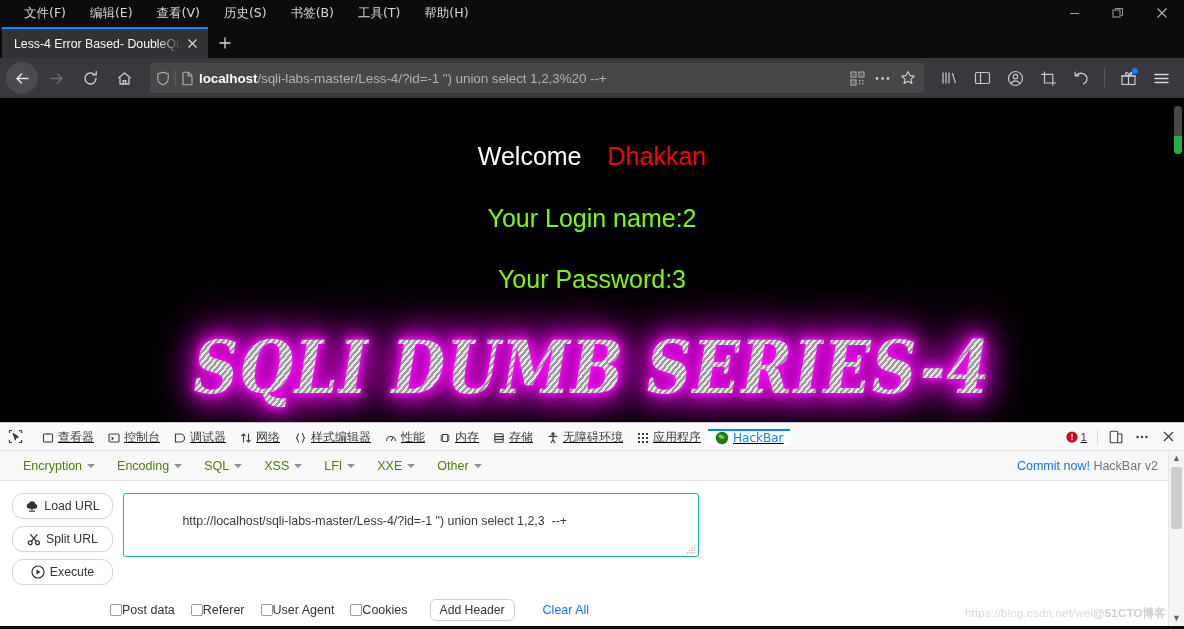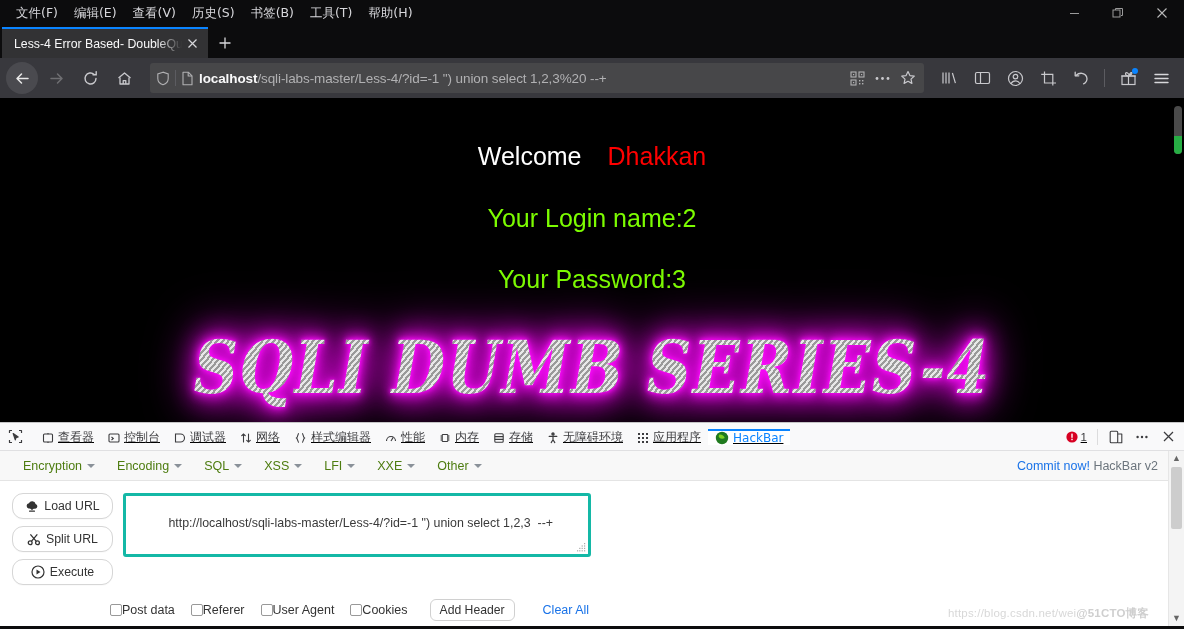--- a/index.html
+++ b/index.html
@@ -13,20 +13,21 @@
   #app { position: relative; width: 1184px; height: 629px; overflow: hidden; }
 
   
   .menubar {
     height: 26px; background: #0c0c0d; display: flex; align-items: center;
     padding-left: 8px; position: relative;
   }
   .menubar-item {
     color: #d7d7db; font-size: 12.5px; padding: 3px 8px; white-space: nowrap;
     font-family: "DejaVu Sans", sans-serif;
+    margin-left: 8px;
   }
   .wincontrols { position: absolute; right: 0; top: 0; height: 26px; display: flex; }
   .wc { width: 44px; height: 26px; display: flex; align-items: center; justify-content: center; }
   .wc svg { display: block; }
 
   
   .tabstrip {
     height: 32px; background: #0c0c0d; display: flex; align-items: flex-end;
     padding-left: 2px;
   }
@@ -140,22 +141,22 @@
   .hb-ver { color: #6c757d; }
 
   .hb-body { display: flex; padding: 12px 10px 0 12px; gap: 10px; }
   .hb-btncol { display: flex; flex-direction: column; gap: 7px; width: 101px; }
   .hb-btn {
     height: 26px; border: 1px solid #d6d6d6; border-radius: 11px; background: #fff;
     display: flex; align-items: center; justify-content: center; gap: 5px;
     font-size: 12.3px; color: #333; box-shadow: 0 1px 0 rgba(0,0,0,.02);
   }
   .hb-textarea {
-    width: 468px; height: 64px; border: 3px solid #14b8a6; border-radius: 3px;
-    background: #fff; font-size: 12.4px; color: #3a3a3a; padding: 6px 8px;
+    width: 576px; height: 64px; border: 1px solid #14b8a6; border-radius: 3px;
+    background: #fff; font-size: 12.4px; color: #3a3a3a; padding: 6px 24px;
     position: relative; font-family: "Liberation Sans", sans-serif;
     overflow: hidden; white-space: pre-wrap;
   }
   .resize-grip { position: absolute; right: 2px; bottom: 2px; width: 9px; height: 9px; }
   .hb-optrow { display: flex; align-items: center; gap: 16px; padding: 14px 0 0 110px; }
   .hb-chk { display: flex; align-items: center; font-size: 12.5px; color: #333; }
   .chkbox { width: 12px; height: 12px; border: 1px solid #999; border-radius: 2px; background: #fff; }
   .hb-addheader {
     border: 1px solid #d0d0d0; border-radius: 6px; background: #fff;
     font-size: 12.2px; color: #333; padding: 3px 9px; margin-left: 6px;
@@ -167,21 +168,21 @@
   .hb-scroll {
     position: absolute; right: 0; top: 0; width: 16px; height: 100%;
     background: #f4f4f4; border-left: 1px solid #e6e6e6;
     display: flex; flex-direction: column; align-items: center;
   }
   .hb-arrow { font-size: 9px; color: #666; line-height: 1; padding: 3px 0; }
   .hb-thumb { width: 11px; height: 62px; background: #cdcdcd; border-radius: 2px; margin-top: 1px; }
   .hb-scroll .spacer { flex: 1; }
 
   .watermark {
-    position: absolute; right: 35px; bottom: 5px; font-size: 11.5px;
+    position: absolute; right: 18px; bottom: 5px; font-size: 11.5px;
     color: #d8d8d8; white-space: nowrap; letter-spacing: .2px;
   }
   .watermark .wm2 { color: #cfcfcf; font-weight: 700; }
 </style>
 </head>
 <body>
 
 <div id="app">
 
   <div class="menubar">

